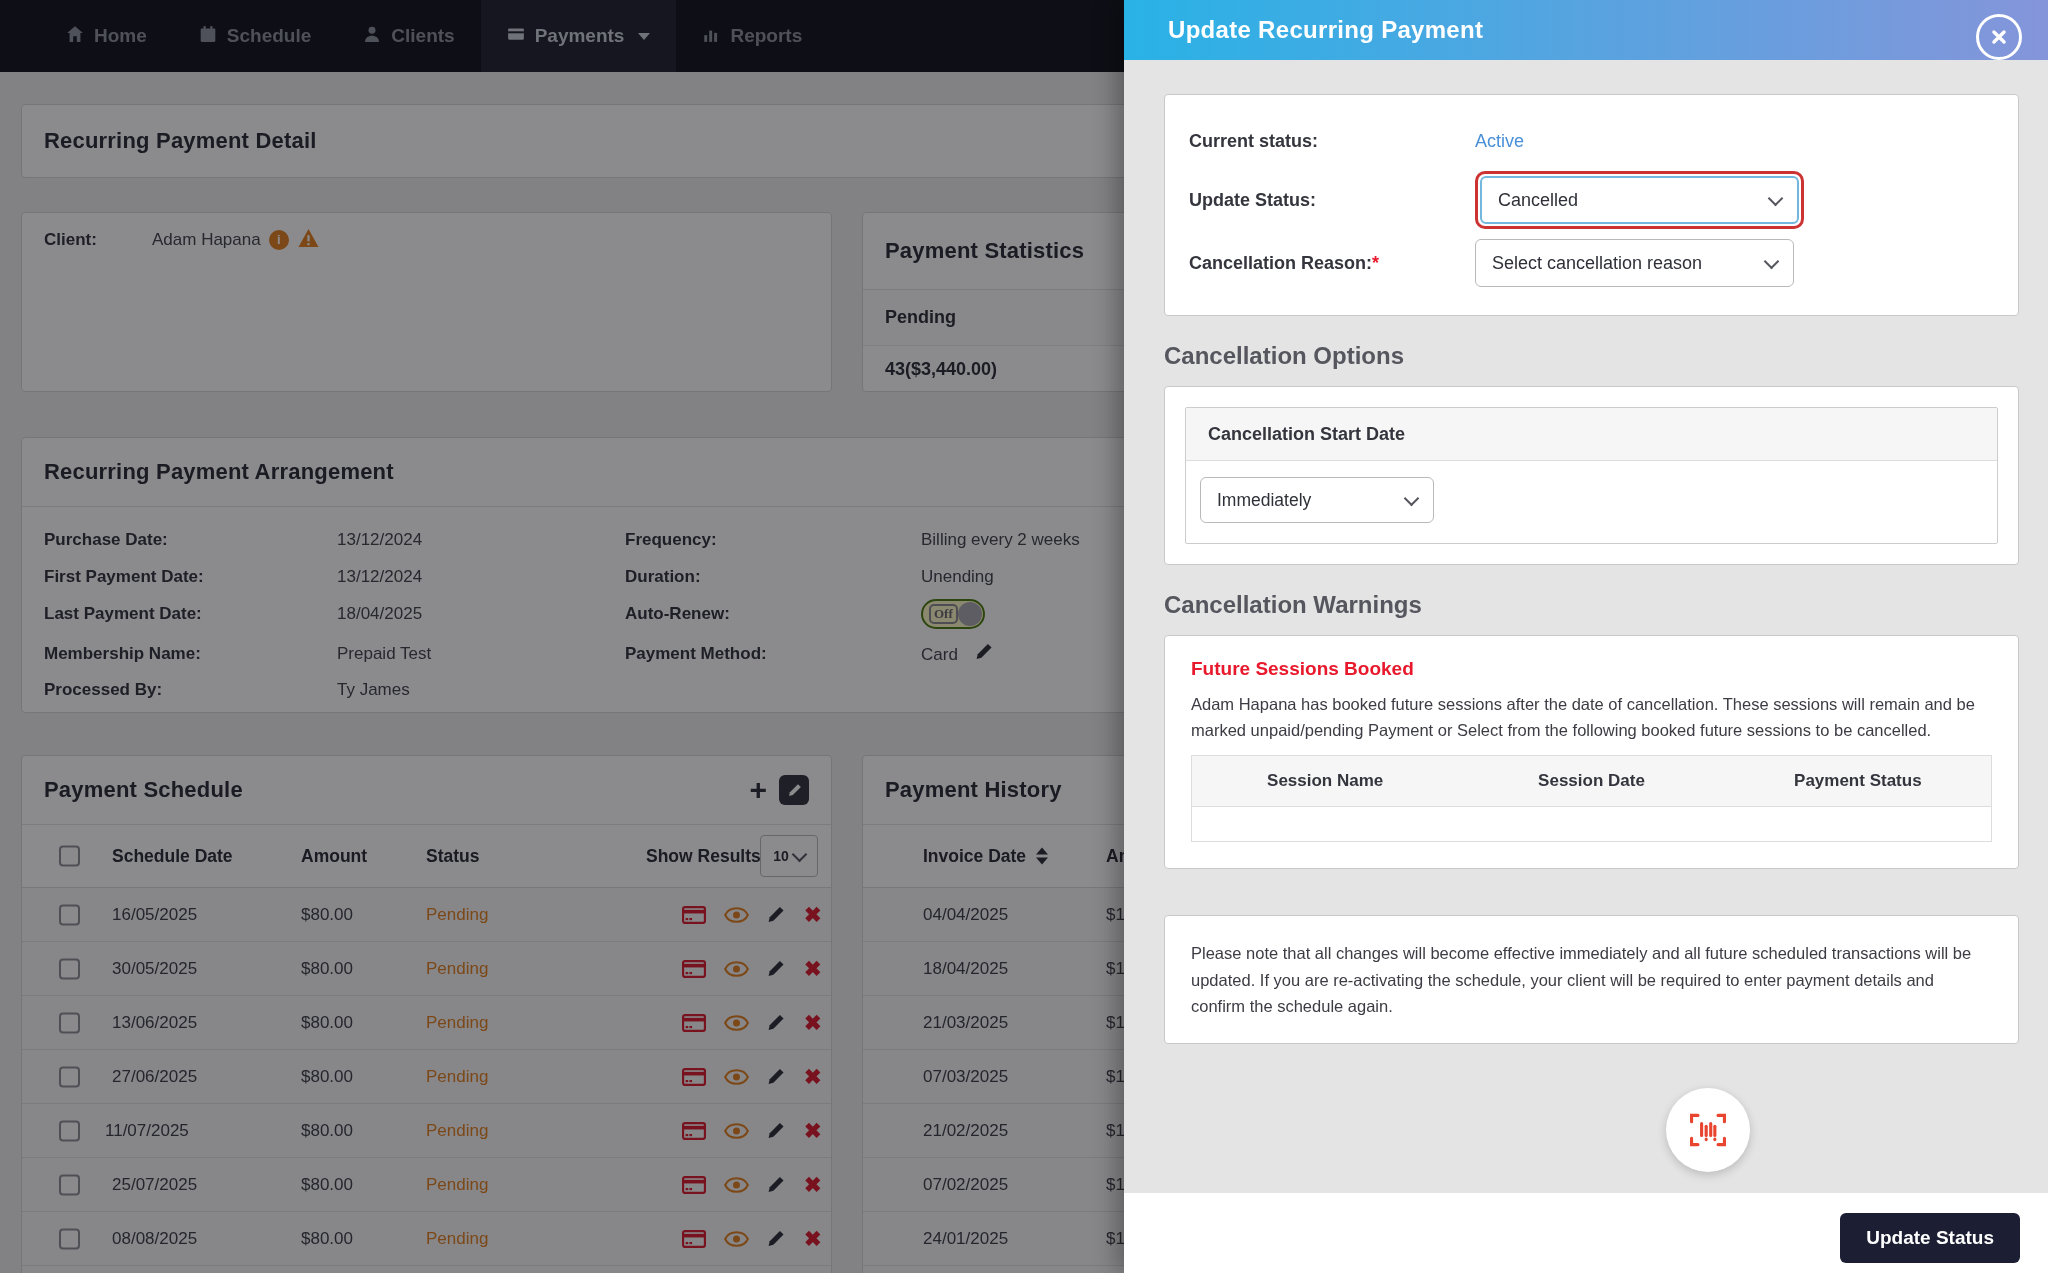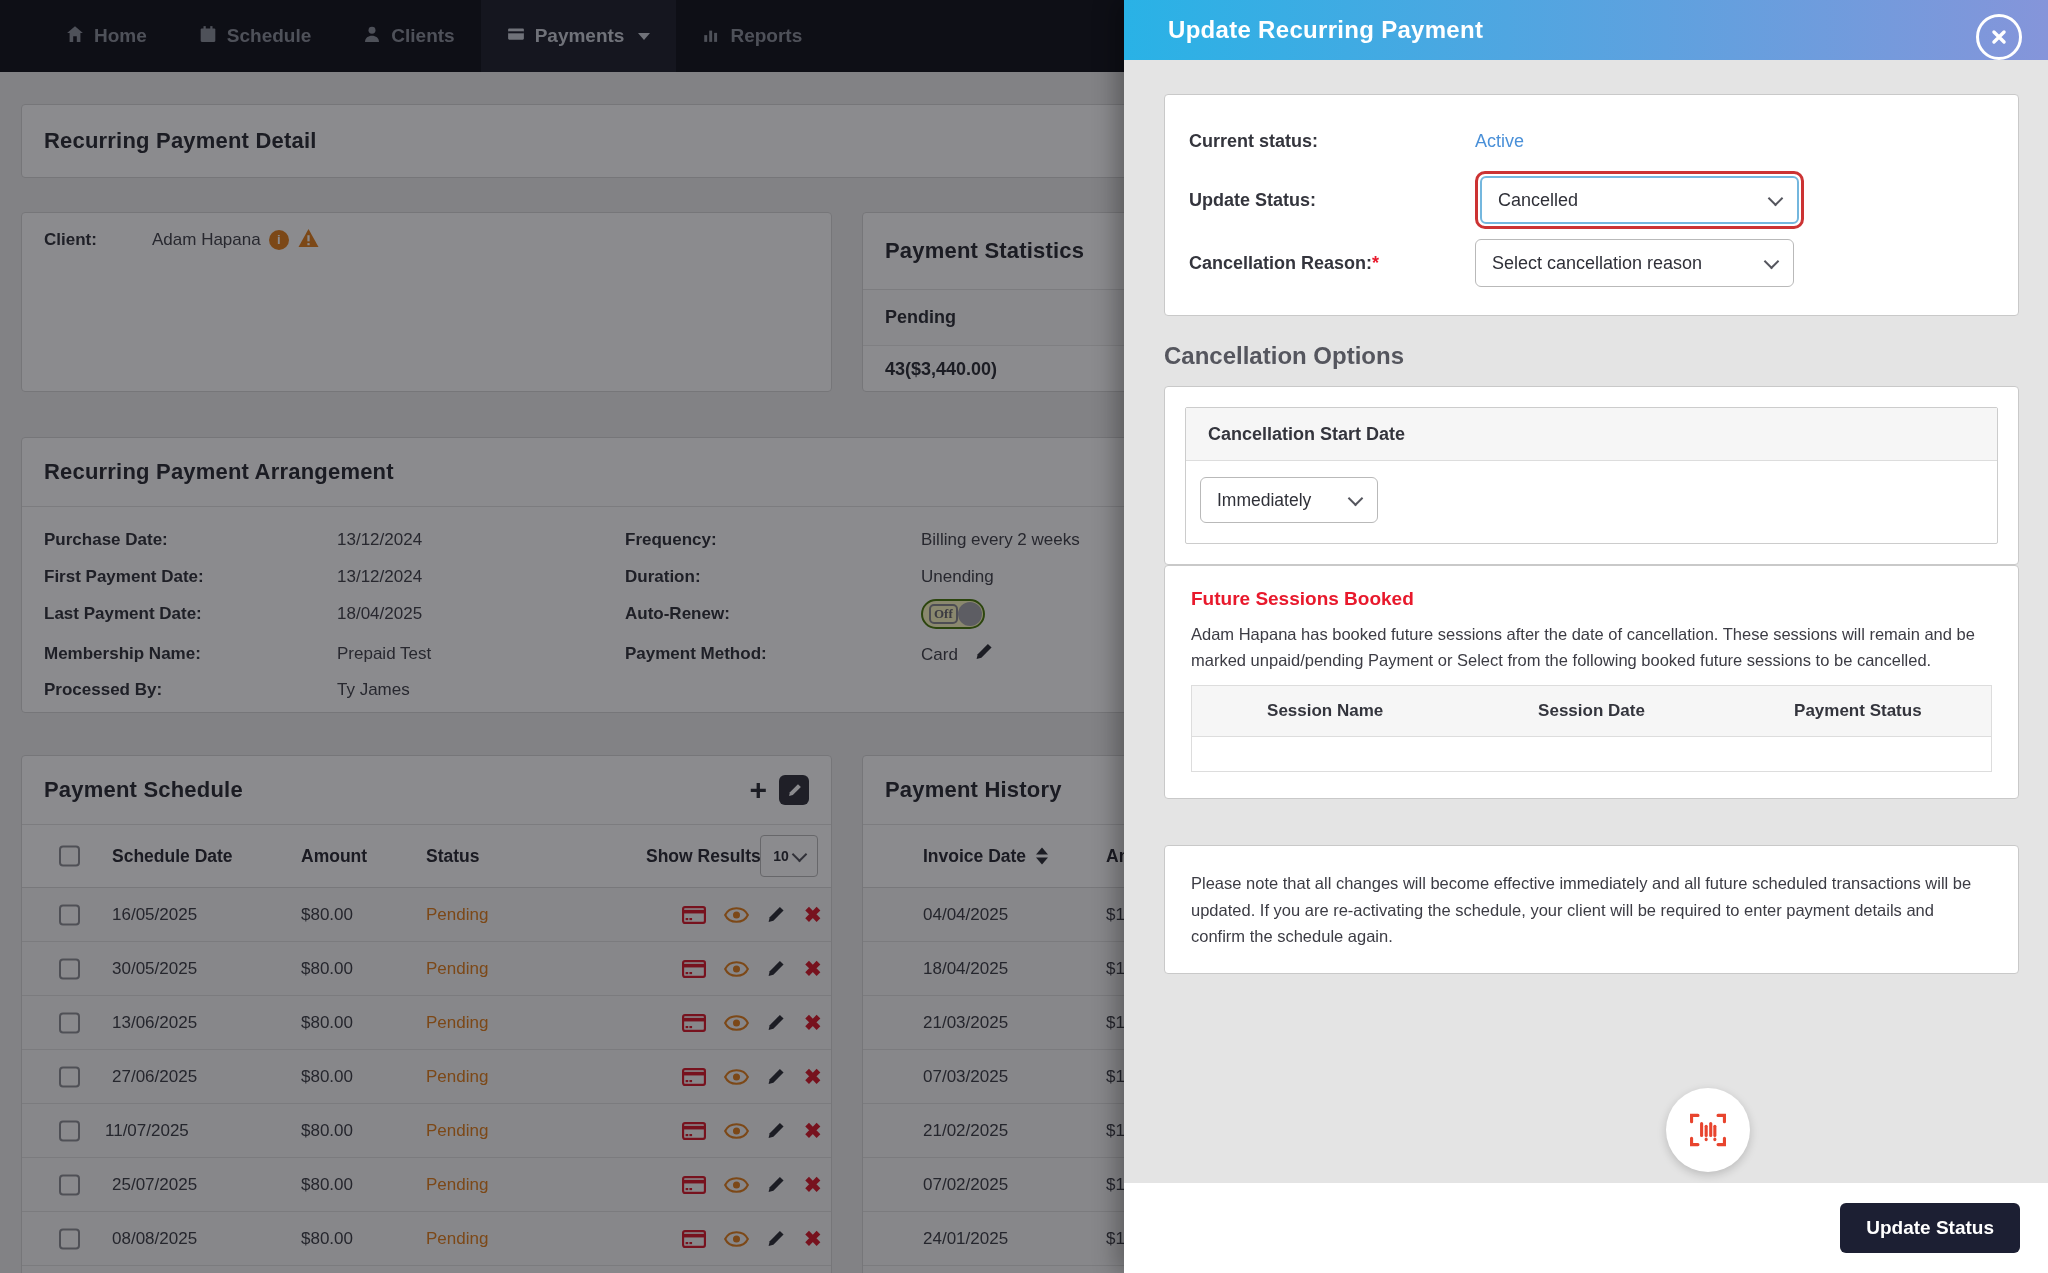--- a/index.html
+++ b/index.html
@@ -77,31 +77,31 @@
   .f-req{color:#e8192c;}
   .link-val{color:#4a90d8;font-size:18px;}
   .sel{width:319px;height:48px;border:1px solid #b9b9b9;border-radius:6px;background:#fff;display:flex;align-items:center;justify-content:space-between;padding:0 16px;font-size:18px;color:#2f3038;box-sizing:border-box;}
   .red-ring{border:3px solid #cc3333;border-radius:10px;padding:2px;display:inline-block;}
   .sel-blue{border:2px solid #74b7de;}
   .d-heading{font-size:24px;font-weight:600;color:#55565e;margin:26px 0 16px 0;}
   #card-options{padding:20px;}
   .inner-box{border:1px solid #ccc;border-radius:2px;}
   .inner-head{height:52px;background:#f6f6f6;border-bottom:1px solid #ddd;display:flex;align-items:center;padding:0 22px;font-weight:700;font-size:18px;color:#34353d;}
   .inner-body{padding:16px 14px 20px 14px;}
-  .sel-sm{width:178px;height:46px;font-size:17.5px;}
+  .sel-sm{width:234px;height:46px;font-size:17.5px;}
   #card-warn{padding:22px 26px 26px 26px;}
   .warn-title{color:#e8192c;font-size:19px;font-weight:800;margin-bottom:12px;}
   .warn-text{font-size:16.5px;color:#3c3c44;line-height:1.55;margin-bottom:12px;}
   .w-table{border:1px solid #ddd;}
   .w-thead{display:flex;background:#f6f6f6;border-bottom:1px solid #ddd;height:50px;align-items:center;}
   .w-th{flex:1;text-align:center;font-weight:700;font-size:17px;color:#34353d;}
   .w-empty{height:34px;background:#fff;}
   #card-note{margin-top:46px;padding:24px 26px;font-size:16.5px;line-height:1.6;color:#3c3c44;}
   .spinner{position:absolute;left:542px;top:1088px;width:84px;height:84px;border-radius:50%;background:#fff;box-shadow:0 3px 10px rgba(0,0,0,0.18);display:flex;align-items:center;justify-content:center;cursor:pointer;}
-  .d-foot{position:absolute;bottom:0;left:0;right:0;height:90px;background:#fff;}
+  .d-foot{position:absolute;bottom:0;left:0;right:0;height:80px;background:#fff;}
   .submit-btn{position:absolute;right:28px;top:20px;height:50px;padding:0 26px;background:#1c1f33;border:none;border-radius:6px;color:#fff;font-size:19px;font-weight:700;font-family:"Liberation Sans",sans-serif;cursor:pointer;}
 </style>
 </head>
 <body>
 
 <div class="navbar">
   <div class="nav-item">
     <span><svg width="18" height="18" viewBox="0 0 16 16">
           <path d="M8 1L15 7.2H12.8V15H9.6V10H6.4V15H3.2V7.2H1Z"></path>
         </svg></span>
@@ -531,20 +531,21 @@
         <div class="inner-head">Cancellation Start Date</div>
         <div class="inner-body">
           <span class="sel sel-sm">
             <span>Immediately</span>
             <span class="chev"></span>
           </span>
         </div>
       </div>
     </div>
 
+    <div class="d-heading">Cancellation Warnings</div>
     <div class="d-card" id="card-warn">
       <div class="warn-title">Future Sessions Booked</div>
       <div class="warn-text">Adam Hapana has booked future sessions after the date of cancellation. These sessions will remain and be marked unpaid/pending Payment or Select from the following booked future sessions to be cancelled.</div>
       <div class="w-table">
         <div class="w-thead">
           <span class="w-th">Session Name</span>
           <span class="w-th">Session Date</span>
           <span class="w-th">Payment Status</span>
         </div>
         <div class="w-empty"></div>

